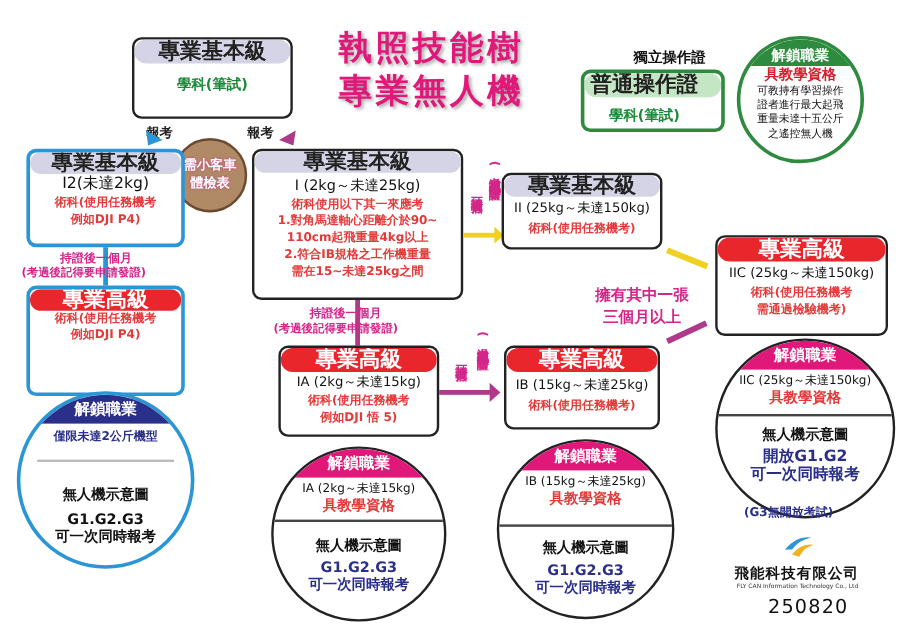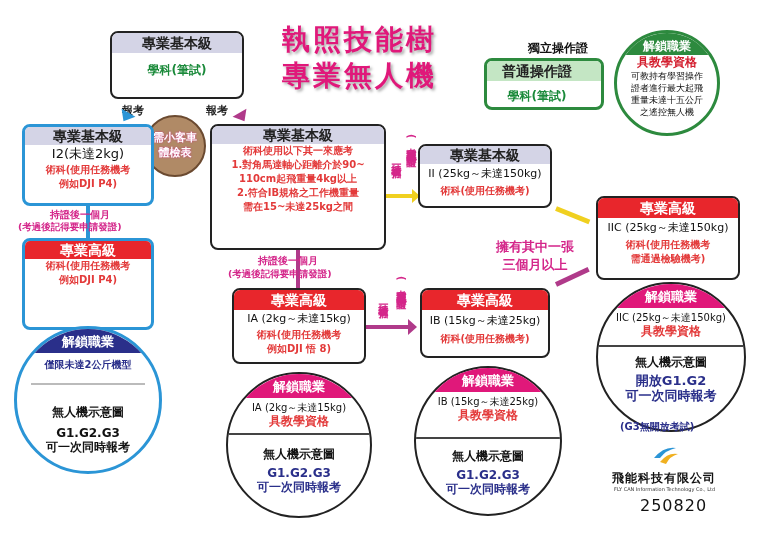--- a/index.html
+++ b/index.html
@@ -1,20 +1,20 @@
 <!DOCTYPE html>
 <html><head>
 <meta charset="utf-8">
 <style>
   * { box-sizing: border-box; margin: 0; padding: 0; }
   body { width: 768px; height: 536px; background: #ffffff; font-family: "DejaVu Sans", sans-serif; position: relative; overflow: hidden; }
   .abs { position: absolute; }
   .box { position: absolute; background: #fff; border: 2px solid #222; border-radius: 8px; overflow: hidden; text-align: center; }
   .box.blue { border: 3px solid #2b95d6; }
-  .hdr { font-weight: bold; font-size: 14px; line-height: 18px; color: #222; }
+  .hdr { font-weight: bold; font-size: 18px; line-height: 18px; color: #222; border-radius: 10px; }
   .hdr.gray { background: #d4d4e6; }
   .hdr.red { background: #e8262c; color: #fff; }
   .line-main { font-size: 12px; color: #111; line-height: 17px; }
   .line-red { font-size: 10px; color: #e33a3a; line-height: 14px; font-weight: bold; }
   .line-green { font-size: 12px; color: #1a8a3a; font-weight: bold; line-height: 18px; }
   .title { font-size: 28px; font-weight: bold; color: #e0187a; letter-spacing: 3px; text-shadow: 2px 2px 3px #aaa; line-height: 36px; }
   .pinktext { color: #d4268a; font-size: 10px; font-weight: bold; }
   .vtext { writing-mode: vertical-rl; color: #d4268a; font-size: 10px; font-weight: bold; letter-spacing: 1px; }
   .circle { position: absolute; border-radius: 50%; overflow: hidden; background: #fff; border: 2px solid #222; text-align: center; }
   .circle .chead { font-size: 13px; font-weight: bold; color: #fff; line-height: 22px; padding-top: 2px; }
@@ -89,20 +89,21 @@
   <div style="position:relative; height:28px;">
     <div class="drone" style="top:10px; background:#bbb;"></div>
   </div>
   <div class="c-schem">無人機示意圖</div>
   <div class="c-exam" style="color:#111; margin-top:6px;">G1.G2.G3</div>
   <div class="c-exam" style="color:#111;">可一次同時報考</div>
 </div>
 
 <div class="box" style="left:210px; top:124px; width:176px; height:126px;">
   <div class="hdr gray">專業基本級</div>
+  <div class="line-main" style="font-size:12px; line-height:20px;">I (2kg～未達25kg)</div>
   <div class="line-red">術科使用以下其一來應考</div>
   <div class="line-red">1.對角馬達軸心距離介於90~</div>
   <div class="line-red">110cm起飛重量4kg以上</div>
   <div class="line-red">2.符合IB規格之工作機重量</div>
   <div class="line-red">需在15~未達25kg之間</div>
 </div>
 
 <div class="arrow-v" style="left:296px; top:250px; height:38px; background:#b03a8a;"></div>
 <div class="abs pinktext" style="left:258px; top:254px;">持證後一個月</div>
 <div class="abs pinktext" style="left:228px; top:268px; font-size:9.5px;">(考過後記得要申請發證)</div>
@@ -130,21 +131,21 @@
   <div class="hdr red" style="line-height:20px;">專業高級</div>
   <div class="line-main" style="font-size:11px; line-height:20px;">IIC (25kg～未達150kg)</div>
   <div class="line-red">術科(使用任務機考</div>
   <div class="line-red">需通過檢驗機考)</div>
 </div>
 
 <div class="box" style="left:232px; top:288px; width:134px; height:76px;">
   <div class="hdr red" style="line-height:20px;">專業高級</div>
   <div class="line-main" style="font-size:11px; line-height:18px;">IA (2kg～未達15kg)</div>
   <div class="line-red">術科(使用任務機考</div>
-  <div class="line-red">例如DJI 悟 8)</div>
+  <div class="line-red">例如DJI 悟 5)</div>
 </div>
 
 <div class="arrow-h" style="left:366px; top:325px; width:44px; background:#b03a8a;"></div>
 <div class="abs" style="left:408px; top:319px; width:0; height:0; border-top:8px solid transparent; border-bottom:8px solid transparent; border-left:9px solid #b03a8a;"></div>
 <div class="abs vtext" style="left:376px; top:296px;">持證後一個月</div>
 <div class="abs vtext" style="left:394px; top:276px;">(考過後記得要申請發證)</div>
 
 <div class="box" style="left:420px; top:288px; width:130px; height:70px;">
   <div class="hdr red" style="line-height:20px;">專業高級</div>
   <div class="line-main" style="font-size:11px; line-height:22px;">IB (15kg～未達25kg)</div>

